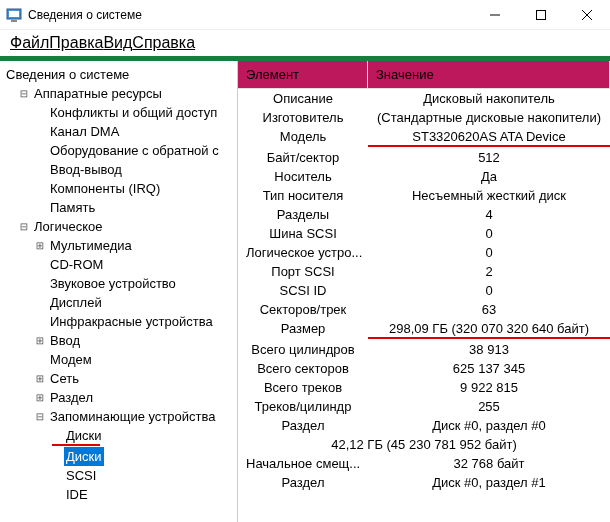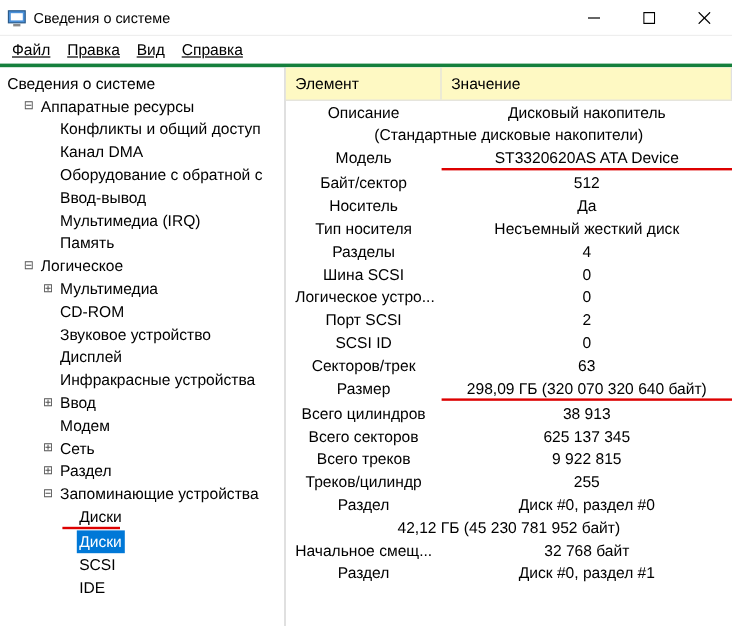--- a/index.html
+++ b/index.html
@@ -23,24 +23,23 @@
   }
   .titlebar .app-icon { width: 16px; height: 16px; margin-right: 6px; }
   .titlebar .title { flex: 1; font-size: 12px; }
   .win-controls { display: flex; }
   .win-btn {
     width: 46px; height: 30px; display: flex; align-items: center; justify-content: center;
     font-family: inherit; font-size: 12px; color: #000;
   }
   .menubar {
     display: flex;
-    gap: 14px;
     padding: 4px 10px;
-    border-bottom: 3px solid #15803d;
-    font-size: 13px;
+    border-bottom: 5px solid #15803d;
+    font-size: 16px;
   }
   .menubar .menu-item { cursor: default; }
   .menubar .menu-item .ul { text-decoration: underline; }
   .content {
     display: flex;
     flex: 1;
     overflow: hidden;
   }
   .tree-pane {
     width: 238px;
@@ -56,21 +55,21 @@
     width: 12px; height: 12px; display: inline-flex; align-items: center; justify-content: center;
     font-size: 10px; color: #555; margin-right: 2px;
   }
   .twist.none { visibility: hidden; }
   .indent0 { padding-left: 4px; }
   .indent1 { padding-left: 18px; }
   .indent2 { padding-left: 34px; }
   .indent3 { padding-left: 50px; }
   .table-pane { flex: 1; overflow: hidden; font-size: 13px; }
   .table-header {
-    display: flex; border-bottom: 1px solid #e0e0e0; background: #fef9c3;
+    display: flex; border-bottom: 1px solid #e0e0e0; background: #be185d;
   }
   .table-header .th {
     padding: 6px 8px; border-right: 1px solid #e0e0e0; font-weight: normal;
   }
   .col-key { width: 130px; flex-shrink: 0; }
   .col-val { flex: 1; }
   .table-body { overflow: hidden; text-align: center; }
   .row { display: flex; padding: 1px 0; }
   .row .cell { padding: 1px 8px; white-space: nowrap; overflow: hidden; }
   .row.hl-model .cell.col-val { border-bottom: 2px solid #d00; display:inline-block; }
@@ -138,21 +137,21 @@
     <div class="node indent2">
         <span class="twist none">·</span>
         <span class="label">Оборудование с обратной с</span>
       </div>
     <div class="node indent2">
         <span class="twist none">·</span>
         <span class="label">Ввод-вывод</span>
       </div>
     <div class="node indent2">
         <span class="twist none">·</span>
-        <span class="label">Мультимедиа (IRQ)</span>
+        <span class="label">Компоненты (IRQ)</span>
       </div>
     <div class="node indent2">
         <span class="twist none">·</span>
         <span class="label">Память</span>
       </div>
 
     <div class="node indent1">
         <span class="twist">⊟</span>
         <span class="label">Логическое</span>
       </div>
@@ -219,20 +218,21 @@
     <div class="table-header">
       <div class="th col-key">Элемент</div>
       <div class="th col-val">Значение</div>
     </div>
     <div class="table-body" id="table-body">
         <div class="row">
           <div class="cell col-key">Описание</div>
           <div class="cell col-val">Дисковый накопитель</div>
         </div>
         <div class="row">
+          <div class="cell col-key">Изготовитель</div>
           <div class="cell col-val">(Стандартные дисковые накопители)</div>
         </div>
         <div class="row hl-model">
           <div class="cell col-key">Модель</div>
           <div class="cell col-val">ST3320620AS ATA Device</div>
         </div>
         <div class="row">
           <div class="cell col-key">Байт/сектор</div>
           <div class="cell col-val">512</div>
         </div>

